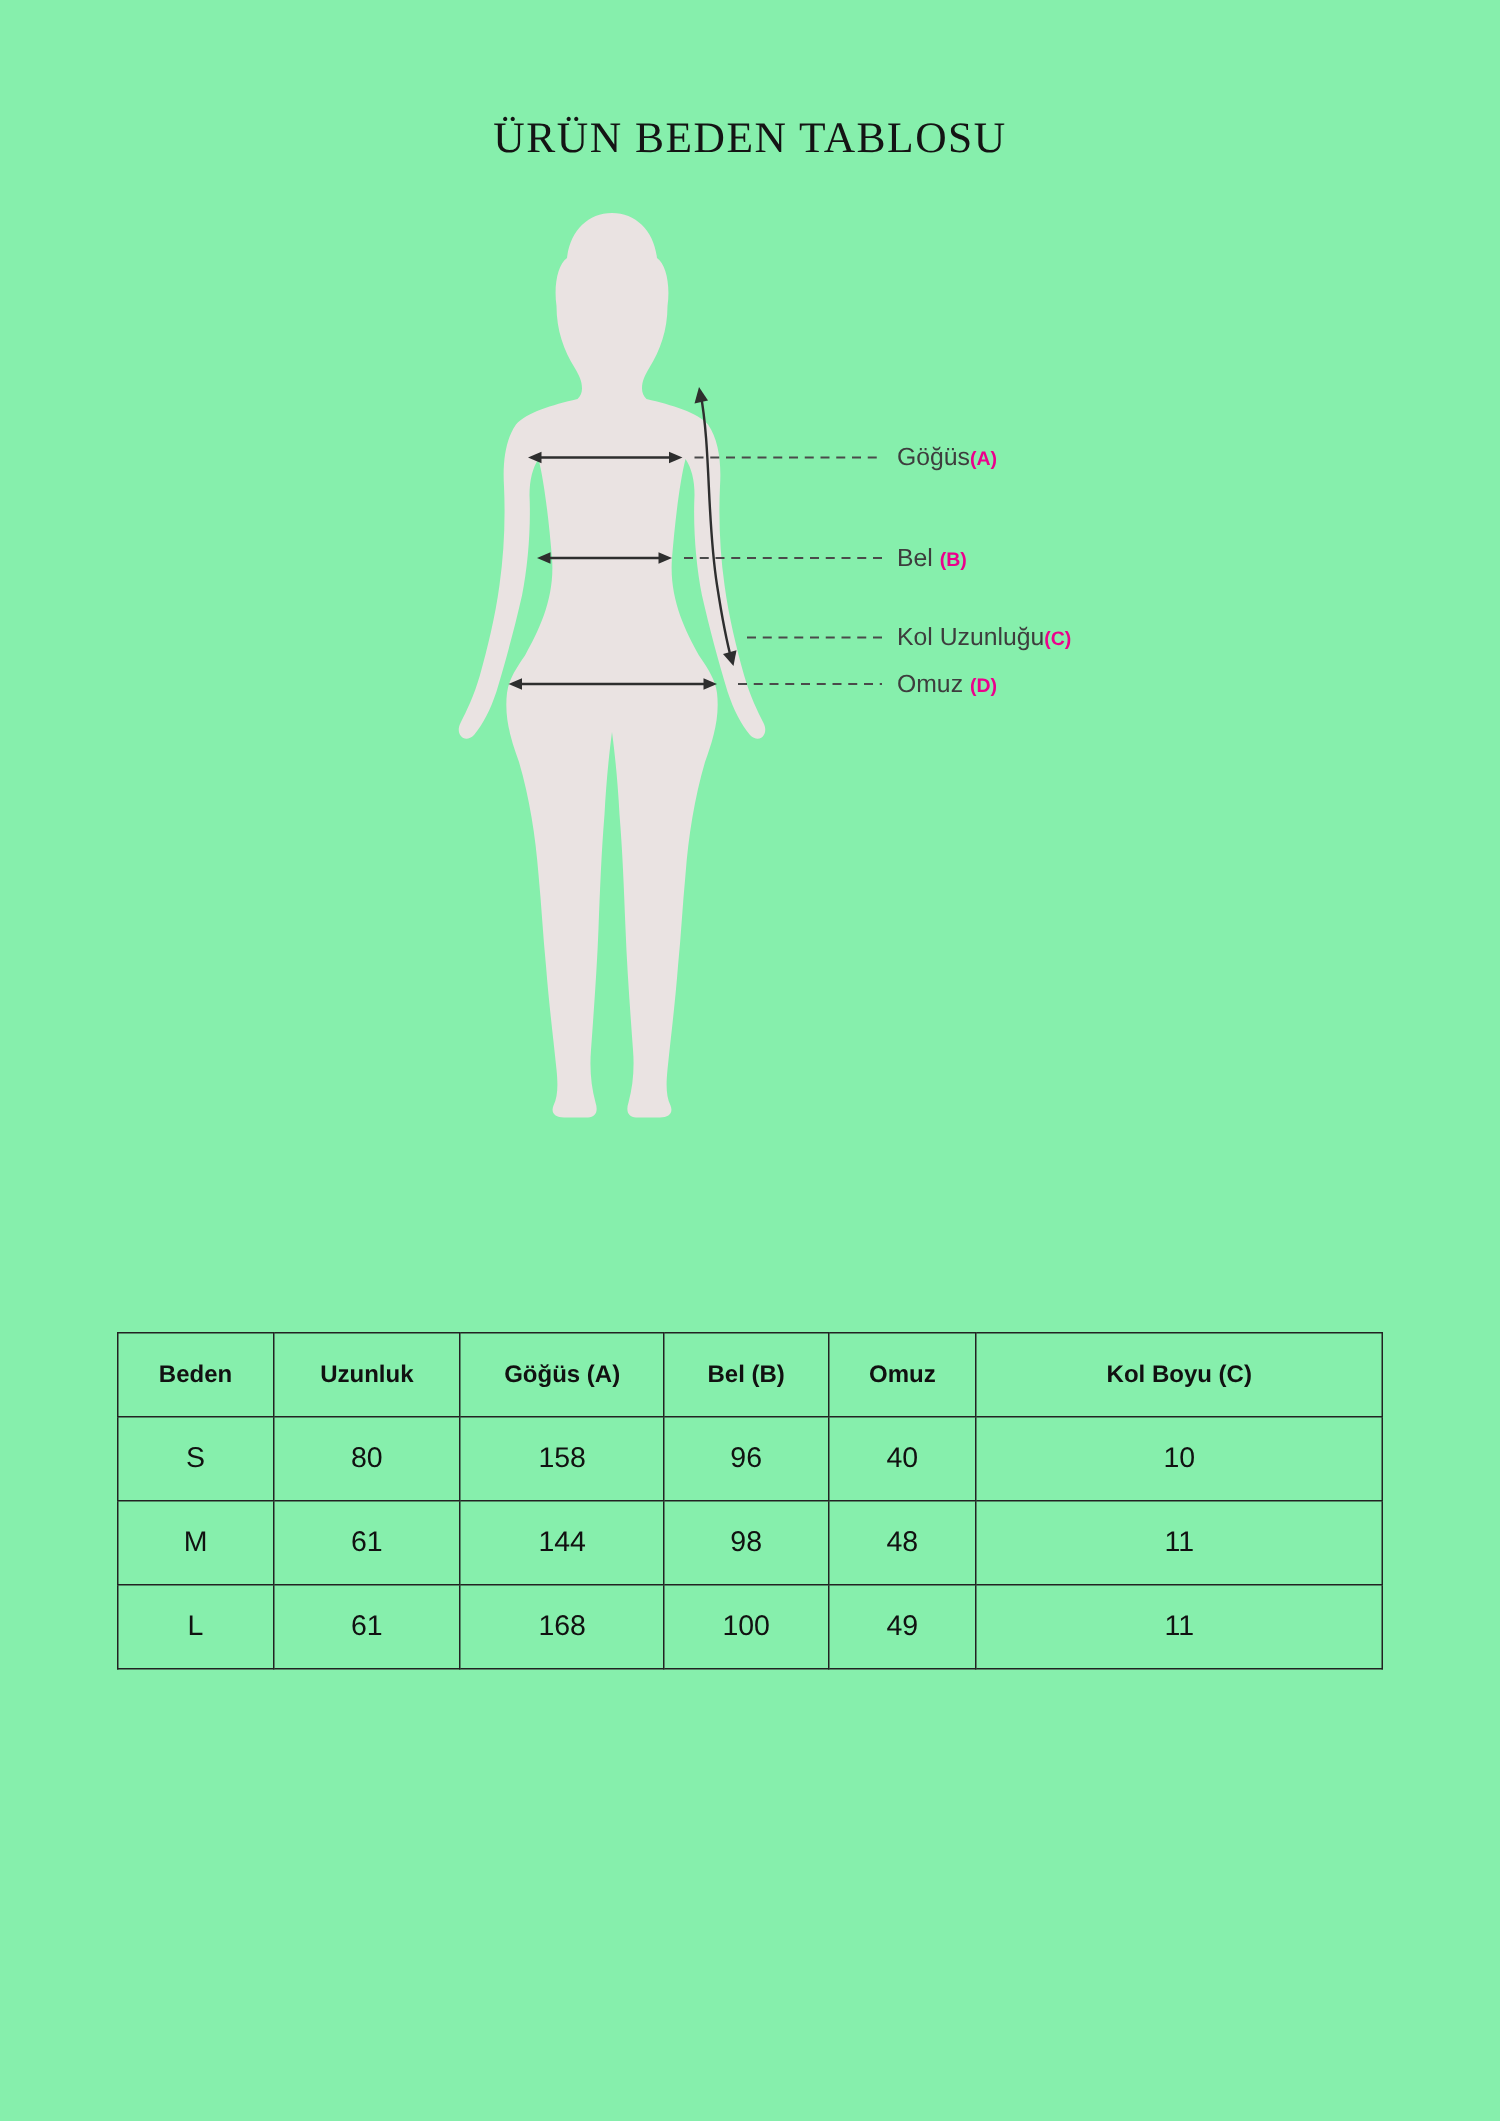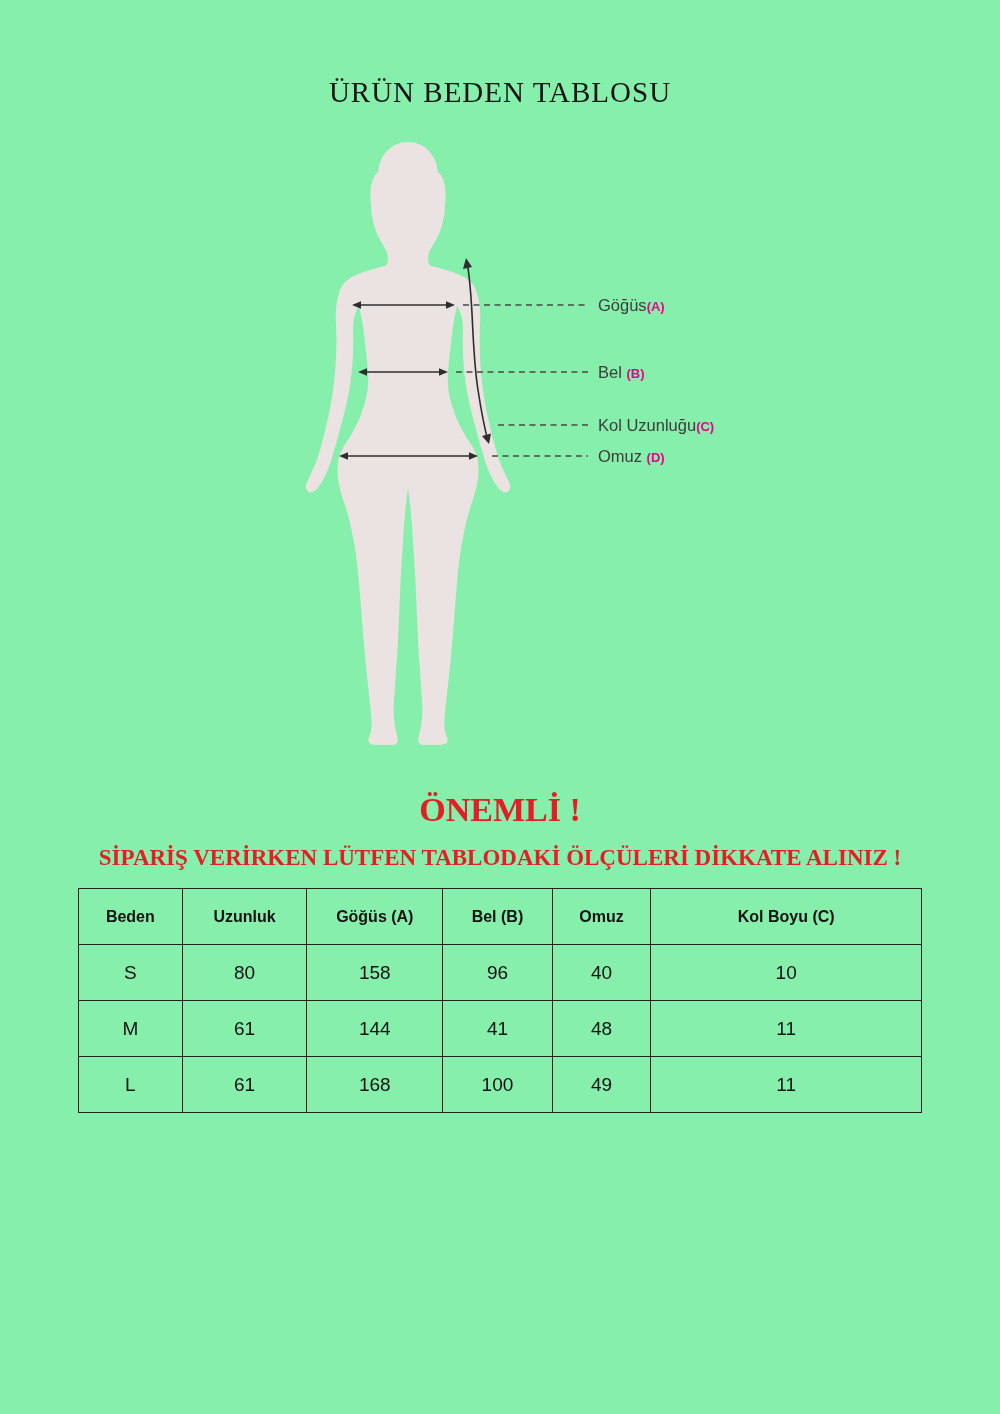--- a/index.html
+++ b/index.html
@@ -161,22 +161,20 @@
       <span>Bel </span><span class="code">(B)</span>
     </div>
     <div class="m-label" style="top:414px">
       <span>Kol Uzunluğu</span><span class="code">(C)</span>
     </div>
     <div class="m-label" style="top:445px">
       <span>Omuz </span><span class="code">(D)</span>
     </div>
   </div>
 
-  <div class="warn-heading">ÖNEMLİ !</div>
-  <div class="warn-sub">SİPARİŞ VERİRKEN LÜTFEN TABLODAKİ ÖLÇÜLERİ DİKKATE ALINIZ !</div>
 
   <table class="size">
     <colgroup>
       <col style="width:12.3%">
       <col style="width:14.8%">
       <col style="width:16.1%">
       <col style="width:13.0%">
       <col style="width:11.7%">
       <col style="width:32.1%">
     </colgroup>
@@ -196,21 +194,21 @@
         <td>80</td>
         <td>158</td>
         <td>96</td>
         <td>40</td>
         <td>10</td>
       </tr>
       <tr>
         <td>M</td>
         <td>61</td>
         <td>144</td>
-        <td>41</td>
+        <td>98</td>
         <td>48</td>
         <td>11</td>
       </tr>
       <tr>
         <td>L</td>
         <td>61</td>
         <td>168</td>
         <td>100</td>
         <td>49</td>
         <td>11</td>

